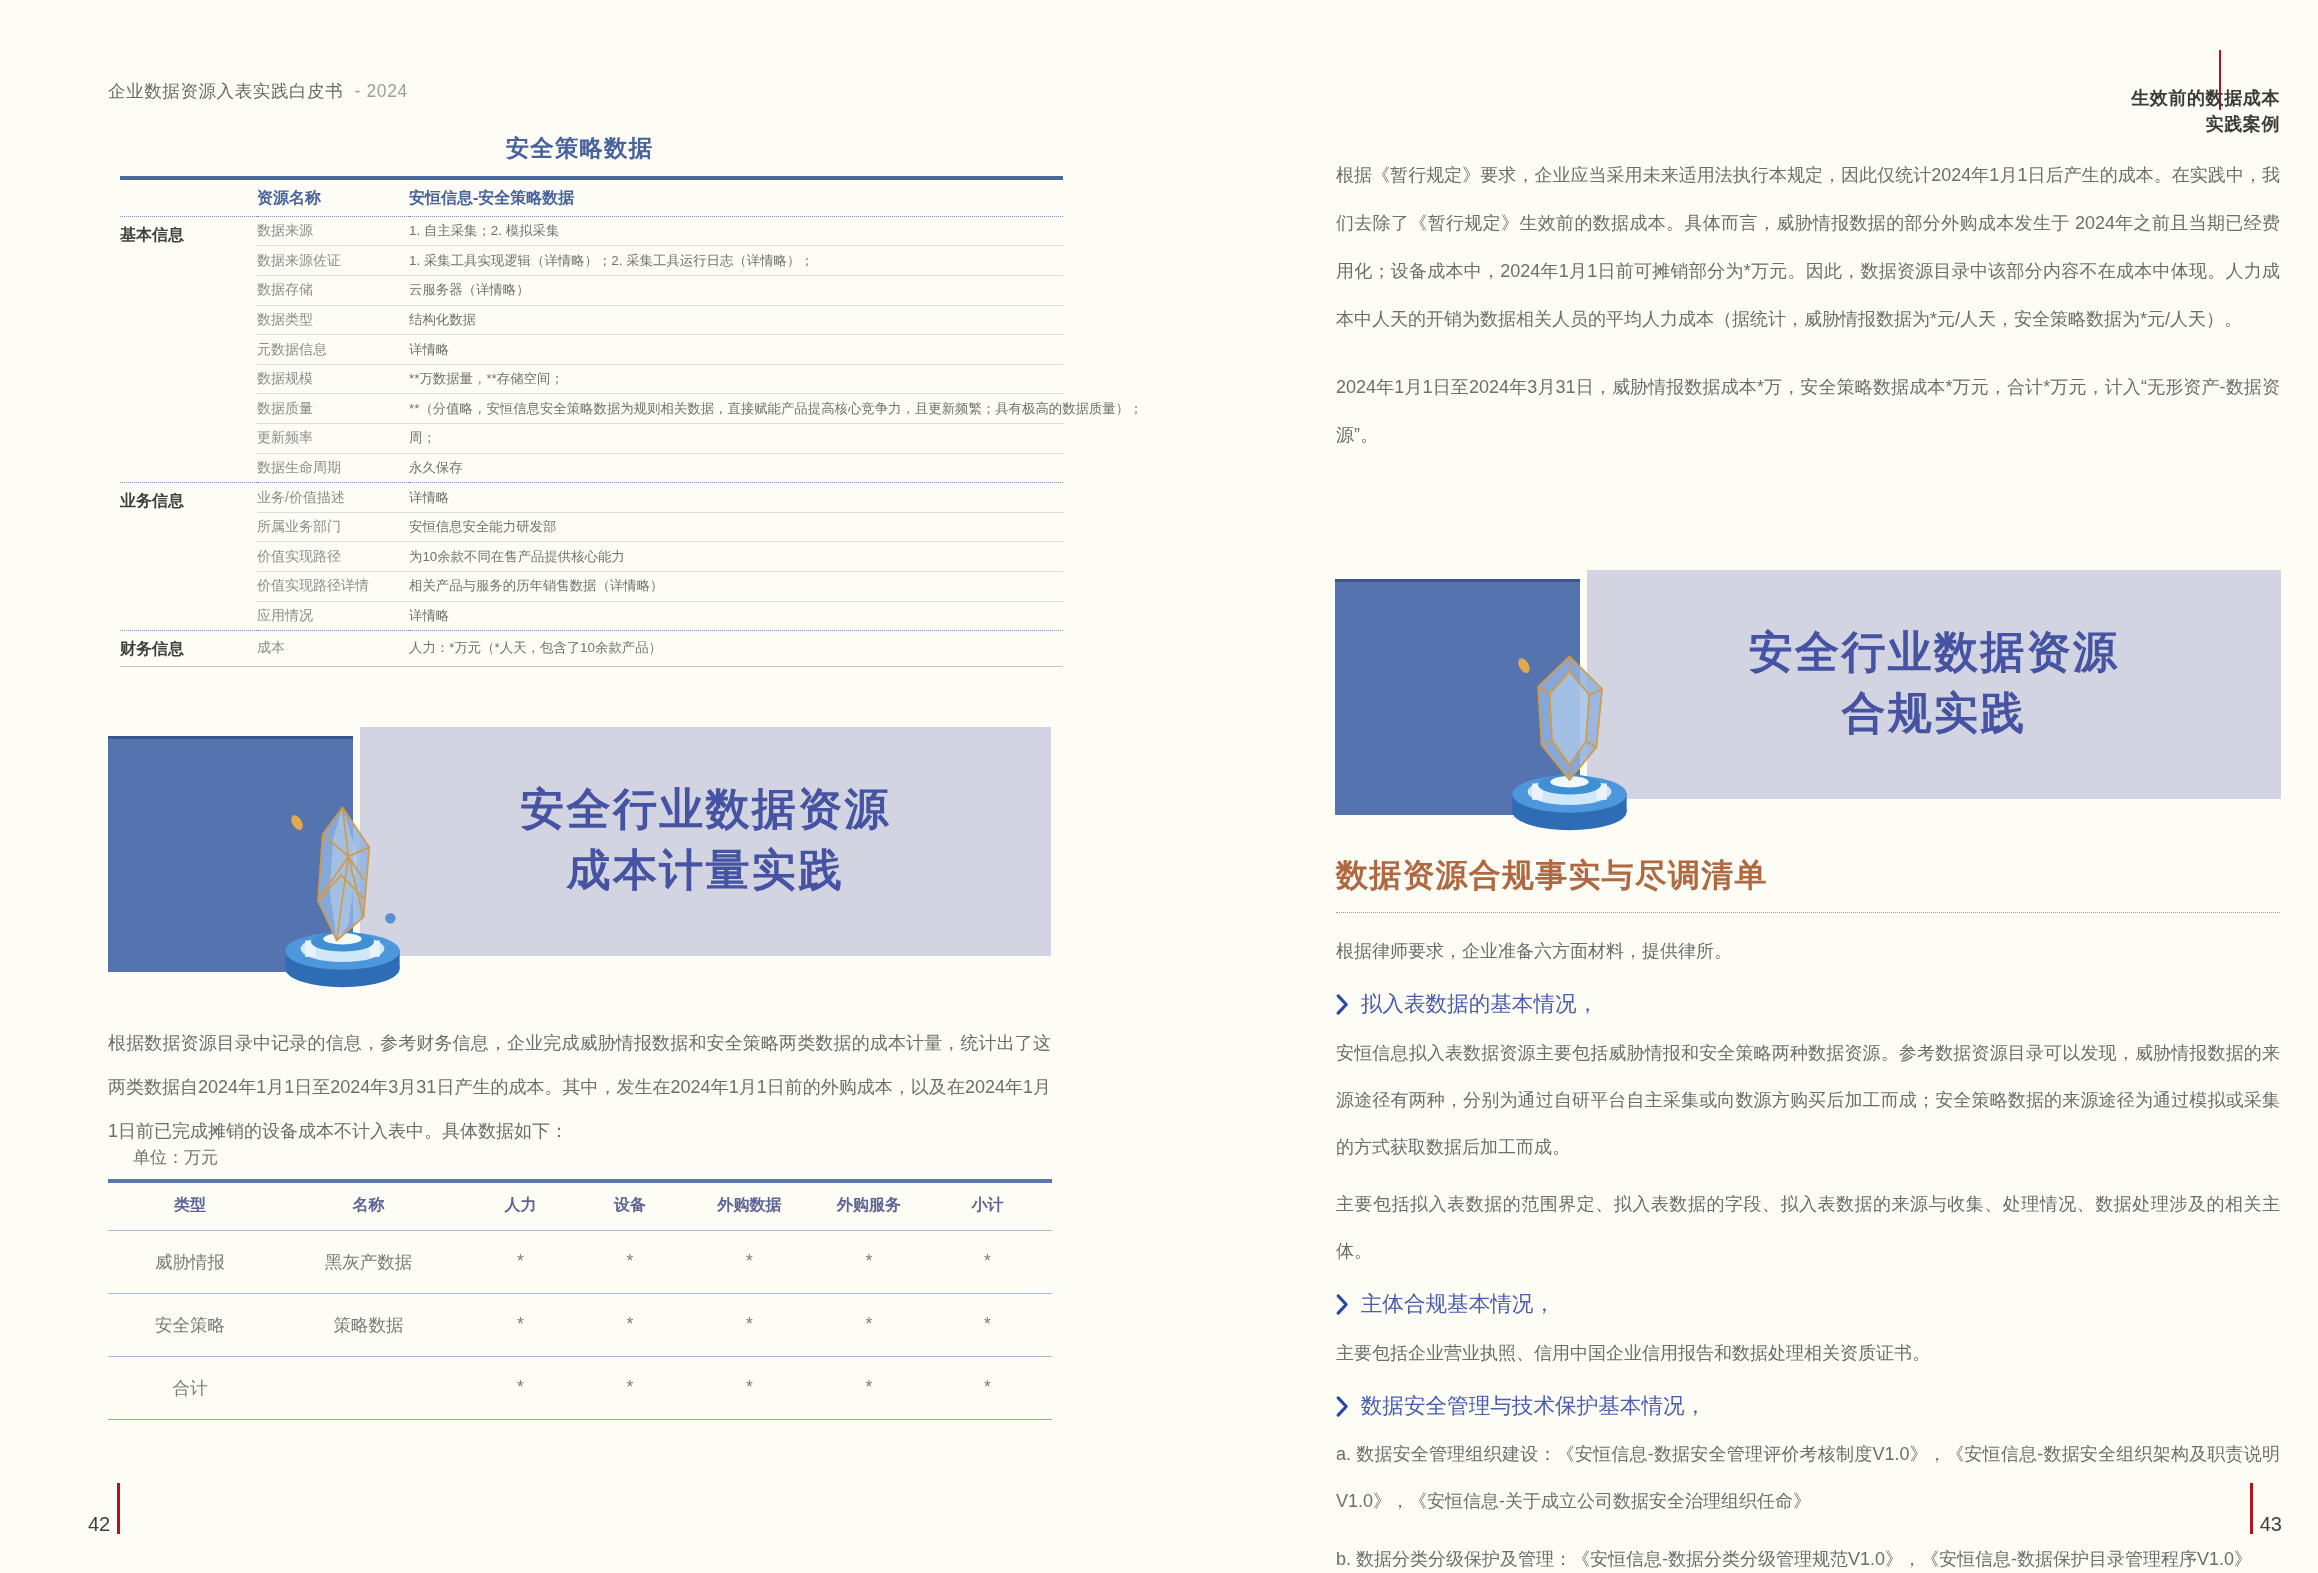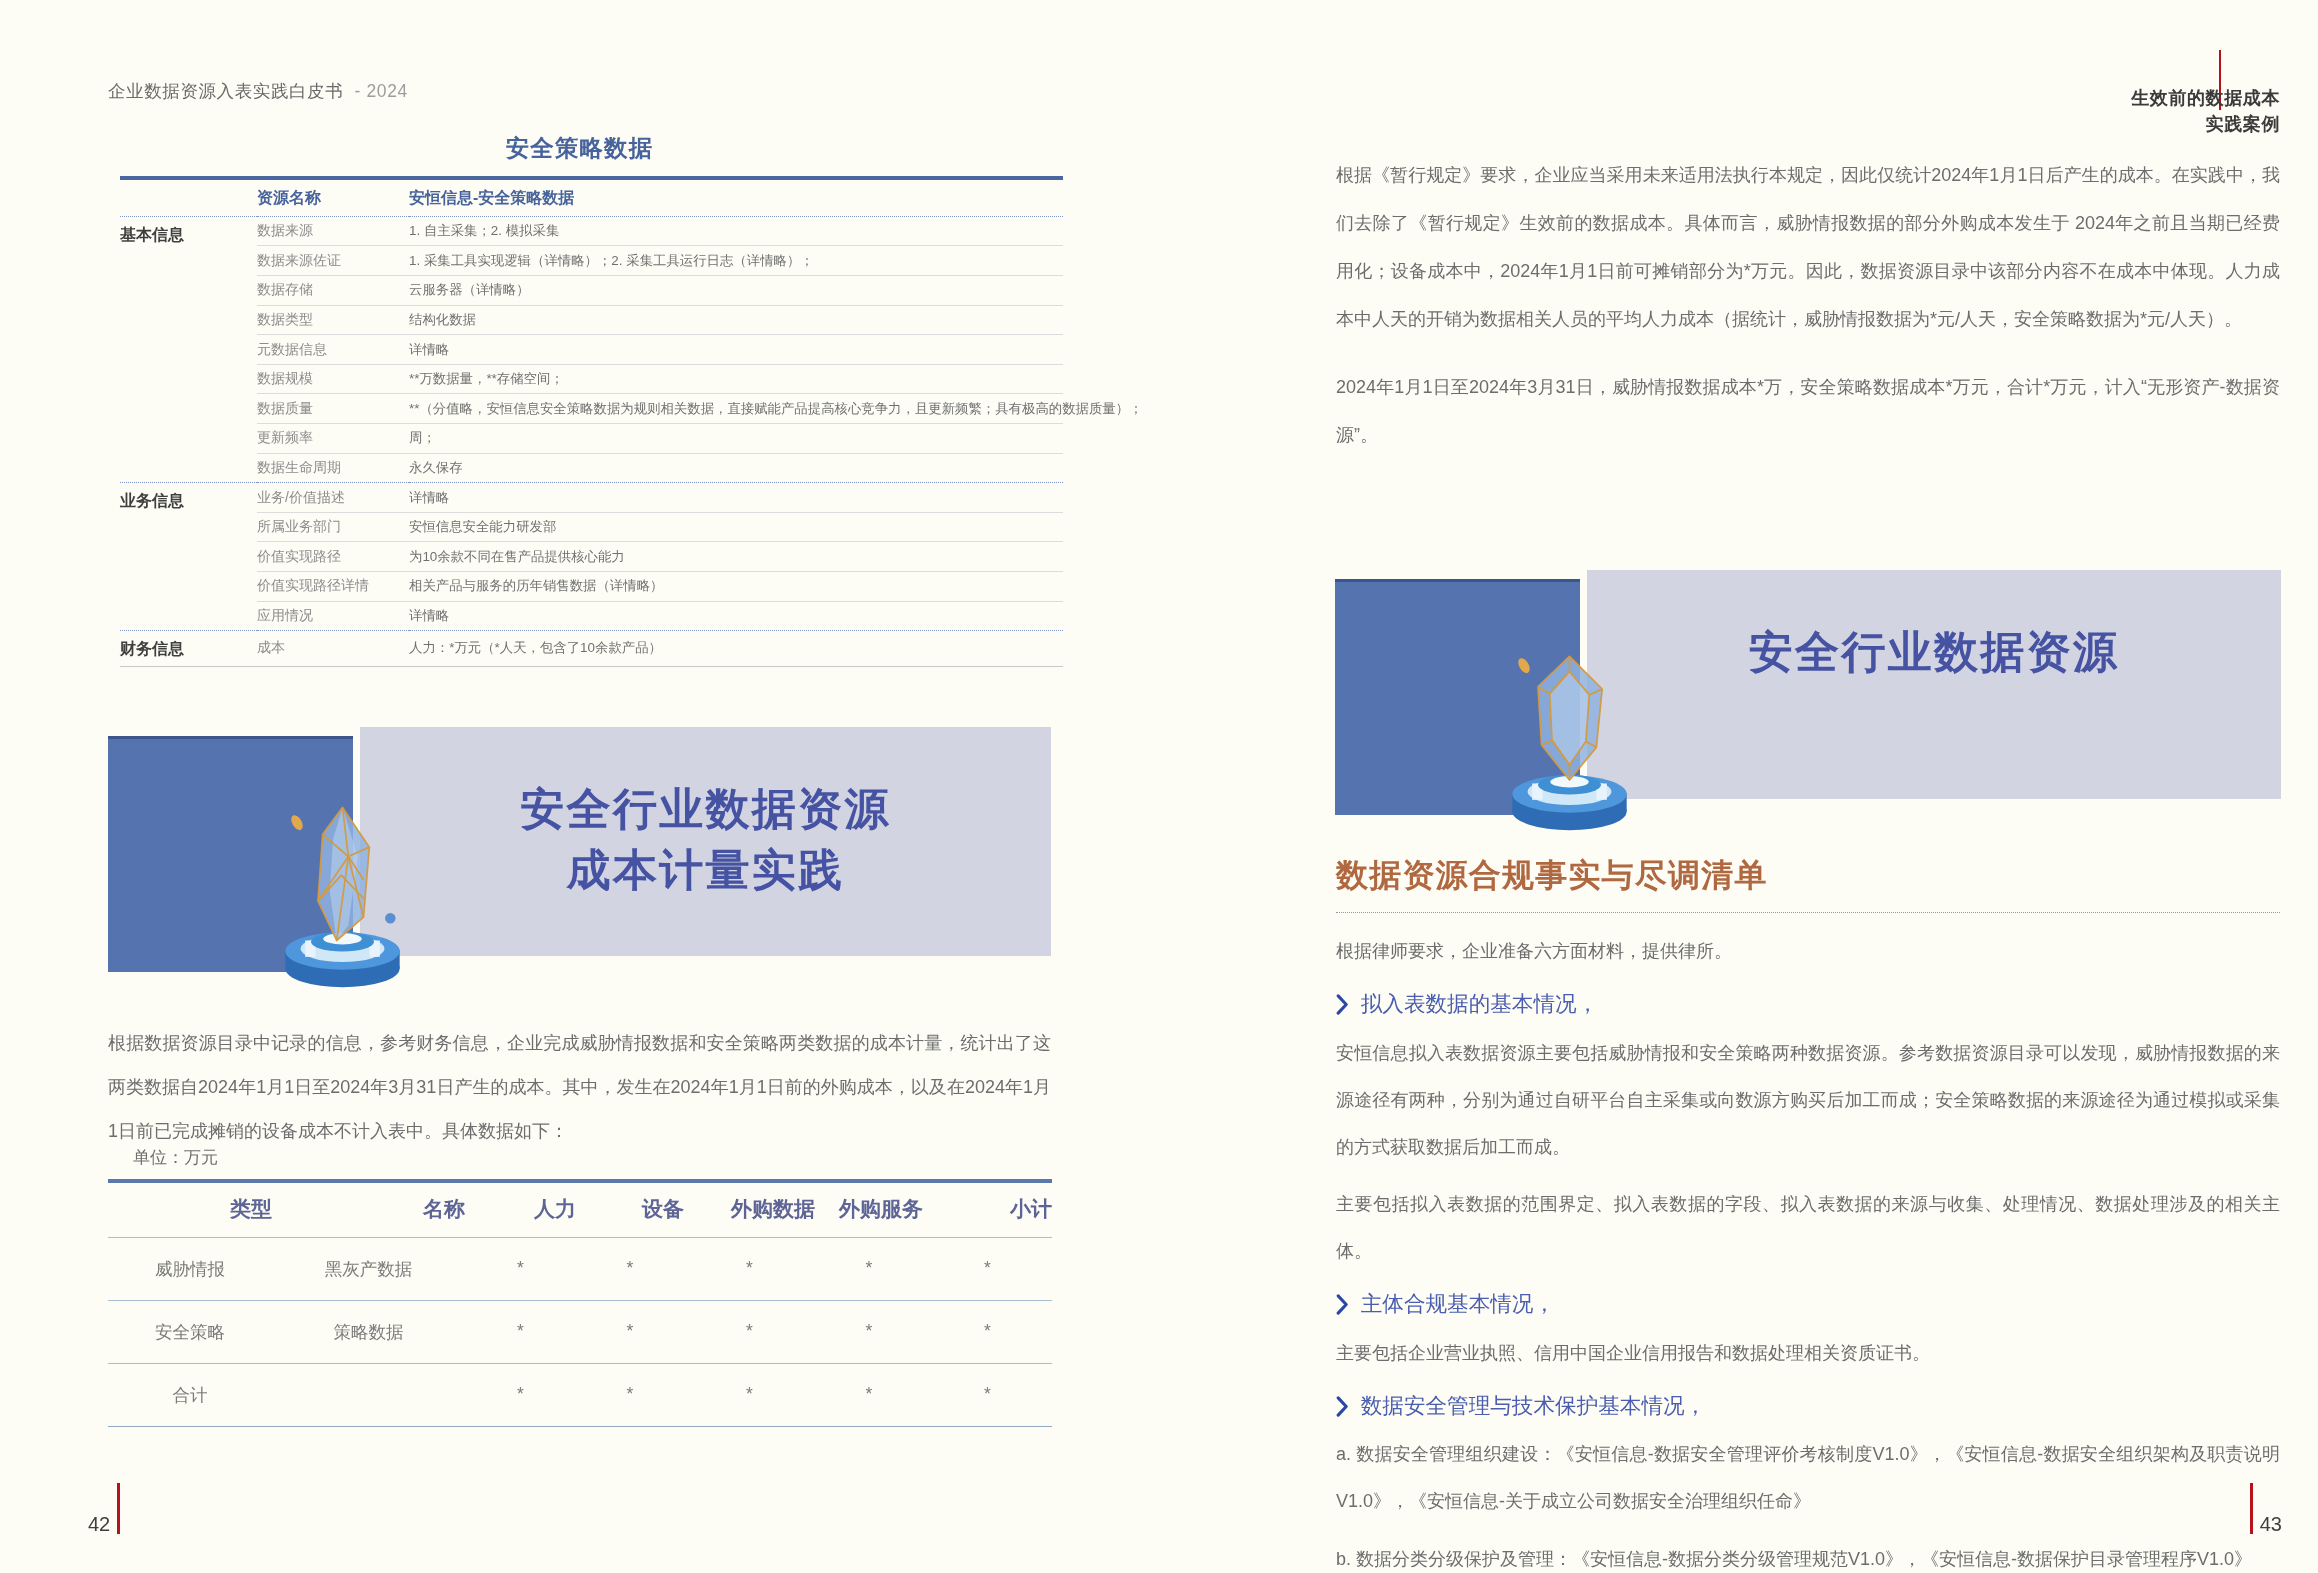--- a/index.html
+++ b/index.html
@@ -43,21 +43,21 @@
 
   .unit-label { position:absolute; top:1146px; left:133px; font-size:17px; color:#6f6f6f; }
 
   
   .cost-wrap { position:absolute; top:1179px; left:108px; width:943px; }
   .cost-table { width:100%; border-collapse:collapse; border-top:4.1px solid #5b79a8; border-bottom:1.8px solid #93a9c2; table-layout:fixed; }
   .cost-table col:nth-child(1){width:164px;} .cost-table col:nth-child(2){width:193px;}
   .cost-table col:nth-child(3){width:111px;} .cost-table col:nth-child(4){width:108px;}
   .cost-table col:nth-child(5){width:131px;} .cost-table col:nth-child(6){width:108px;}
   .cost-table col:nth-child(7){width:129px;}
-  .cost-table th { font-size:21px; font-weight:800; color:#5e6596; padding:11.7px 0 14px; text-align:right; }
+  .cost-table th { font-size:16px; font-weight:800; color:#5e6596; padding:11.7px 0 14px; text-align:center; }
   .cost-table td { font-size:17.5px; color:#7b7b7b; text-align:center; padding:19px 0; border-top:1.2px solid #a9bdd2; }
 
   
   .page-num { position:absolute; top:1483px; display:flex; align-items:flex-end; gap:7px; }
   .pn-left  { left:88px; }
   .pn-right { right:37px; }
   .page-num .num { font-size:20px; color:#3f3f3f; line-height:20px; }
   .red-bar { width:2.3px; height:51px; background:#b5121b; }
 
   
@@ -299,20 +299,21 @@
           <polygon points="150,40 184,80 178,160 150,200 120,158 116,78"></polygon>
           <polyline points="150,14 150,40 116,78 96,66"></polyline>
           <polyline points="206,70 184,80"></polyline>
           <polyline points="196,170 178,160"></polyline>
           <polyline points="150,226 150,200 120,158 102,166"></polyline>
         </g>
         <ellipse cx="72" cy="30" rx="8" ry="14" fill="#e2a84c" transform="rotate(-30 72 30)"></ellipse>
       </svg>
       <div class="b-title">
         <div>安全行业数据资源</div>
+        <div>合规实践</div>
       </div>
     </div>
 
     <div class="rp-section">
       <div class="section-title">数据资源合规事实与尽调清单</div>
       <hr class="section-rule">
       <p class="body-para intro-para">根据律师要求，企业准备六方面材料，提供律所。</p>
       <div>
           <div class="bullet-head">
             <svg class="chev" viewBox="0 0 20 34">

